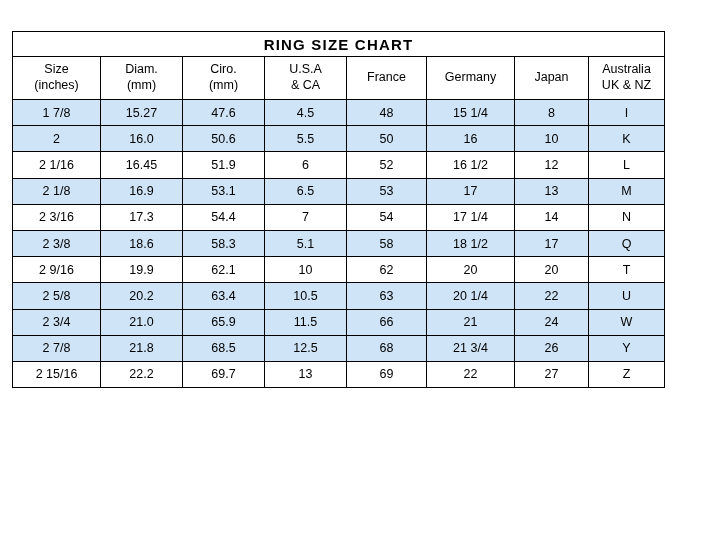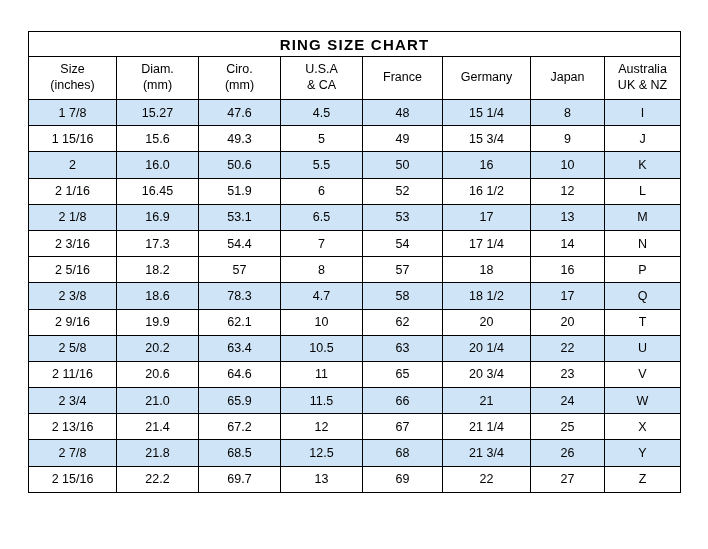--- a/index.html
+++ b/index.html
@@ -14,21 +14,21 @@
     overflow: hidden;
   }
   #page {
     position: relative;
     width: 708px;
     height: 549px;
     background: #ffffff;
   }
   #chart-wrap {
     position: absolute;
-    left: 28px;
+    left: 12px;
     top: 31px;
     width: 652px;
     height: 487px;
   }
   table.ring-table {
     border-collapse: collapse;
     table-layout: fixed;
     width: 652px;
     background: #ffffff;
   }
@@ -123,30 +123,20 @@
         <tr class="data-row shade">
           <td>1 7/8</td>
           <td>15.27</td>
           <td>47.6</td>
           <td>4.5</td>
           <td>48</td>
           <td>15 1/4</td>
           <td>8</td>
           <td>I</td>
         </tr>
-        <tr class="data-row plain">
-          <td>1 15/16</td>
-          <td>15.6</td>
-          <td>49.3</td>
-          <td>5</td>
-          <td>49</td>
-          <td>15 3/4</td>
-          <td>9</td>
-          <td>J</td>
-        </tr>
         <tr class="data-row shade">
           <td>2</td>
           <td>16.0</td>
           <td>50.6</td>
           <td>5.5</td>
           <td>50</td>
           <td>16</td>
           <td>10</td>
           <td>K</td>
         </tr>
@@ -173,35 +163,25 @@
         <tr class="data-row plain">
           <td>2 3/16</td>
           <td>17.3</td>
           <td>54.4</td>
           <td>7</td>
           <td>54</td>
           <td>17 1/4</td>
           <td>14</td>
           <td>N</td>
         </tr>
-        <tr class="data-row plain">
-          <td>2 5/16</td>
-          <td>18.2</td>
-          <td>57</td>
-          <td>8</td>
-          <td>57</td>
-          <td>18</td>
-          <td>16</td>
-          <td>P</td>
-        </tr>
         <tr class="data-row shade">
           <td>2 3/8</td>
           <td>18.6</td>
-          <td>78.3</td>
-          <td>4.7</td>
+          <td>58.3</td>
+          <td>5.1</td>
           <td>58</td>
           <td>18 1/2</td>
           <td>17</td>
           <td>Q</td>
         </tr>
         <tr class="data-row plain">
           <td>2 9/16</td>
           <td>19.9</td>
           <td>62.1</td>
           <td>10</td>
@@ -213,50 +193,30 @@
         <tr class="data-row shade">
           <td>2 5/8</td>
           <td>20.2</td>
           <td>63.4</td>
           <td>10.5</td>
           <td>63</td>
           <td>20 1/4</td>
           <td>22</td>
           <td>U</td>
         </tr>
-        <tr class="data-row plain">
-          <td>2 11/16</td>
-          <td>20.6</td>
-          <td>64.6</td>
-          <td>11</td>
-          <td>65</td>
-          <td>20 3/4</td>
-          <td>23</td>
-          <td>V</td>
-        </tr>
         <tr class="data-row shade">
           <td>2 3/4</td>
           <td>21.0</td>
           <td>65.9</td>
           <td>11.5</td>
           <td>66</td>
           <td>21</td>
           <td>24</td>
           <td>W</td>
         </tr>
-        <tr class="data-row plain">
-          <td>2 13/16</td>
-          <td>21.4</td>
-          <td>67.2</td>
-          <td>12</td>
-          <td>67</td>
-          <td>21 1/4</td>
-          <td>25</td>
-          <td>X</td>
-        </tr>
         <tr class="data-row shade">
           <td>2 7/8</td>
           <td>21.8</td>
           <td>68.5</td>
           <td>12.5</td>
           <td>68</td>
           <td>21 3/4</td>
           <td>26</td>
           <td>Y</td>
         </tr>

